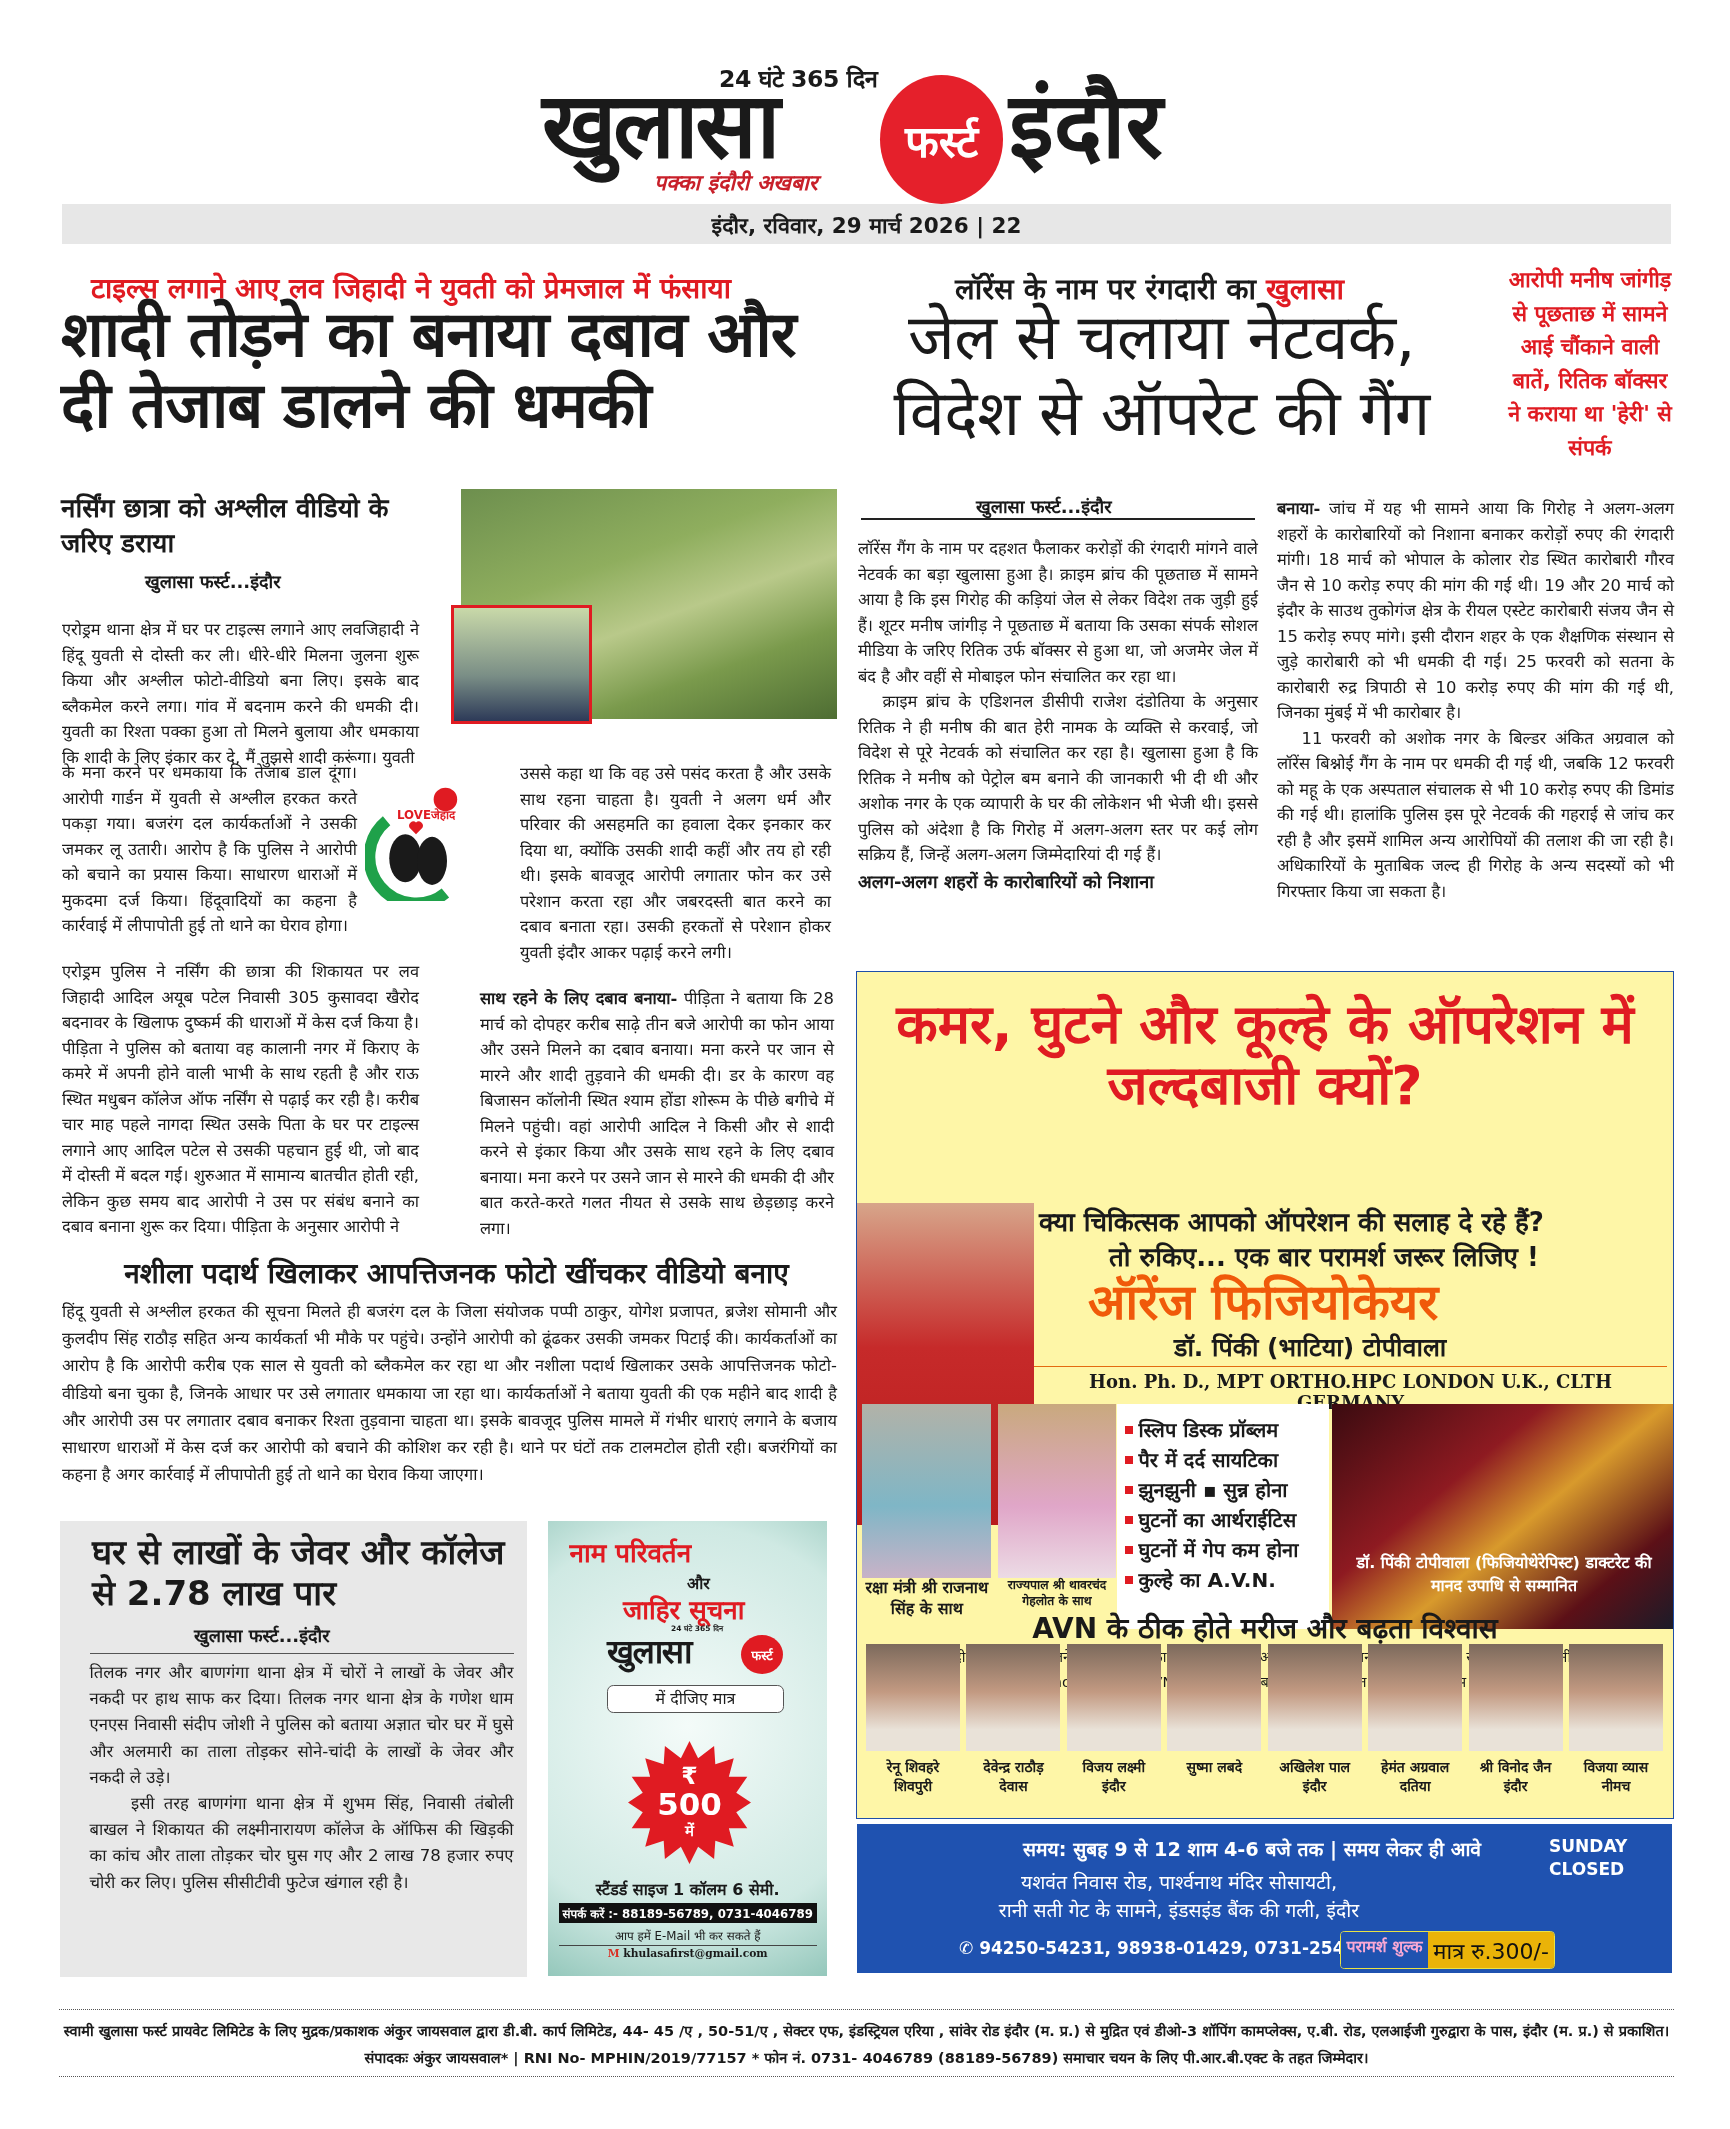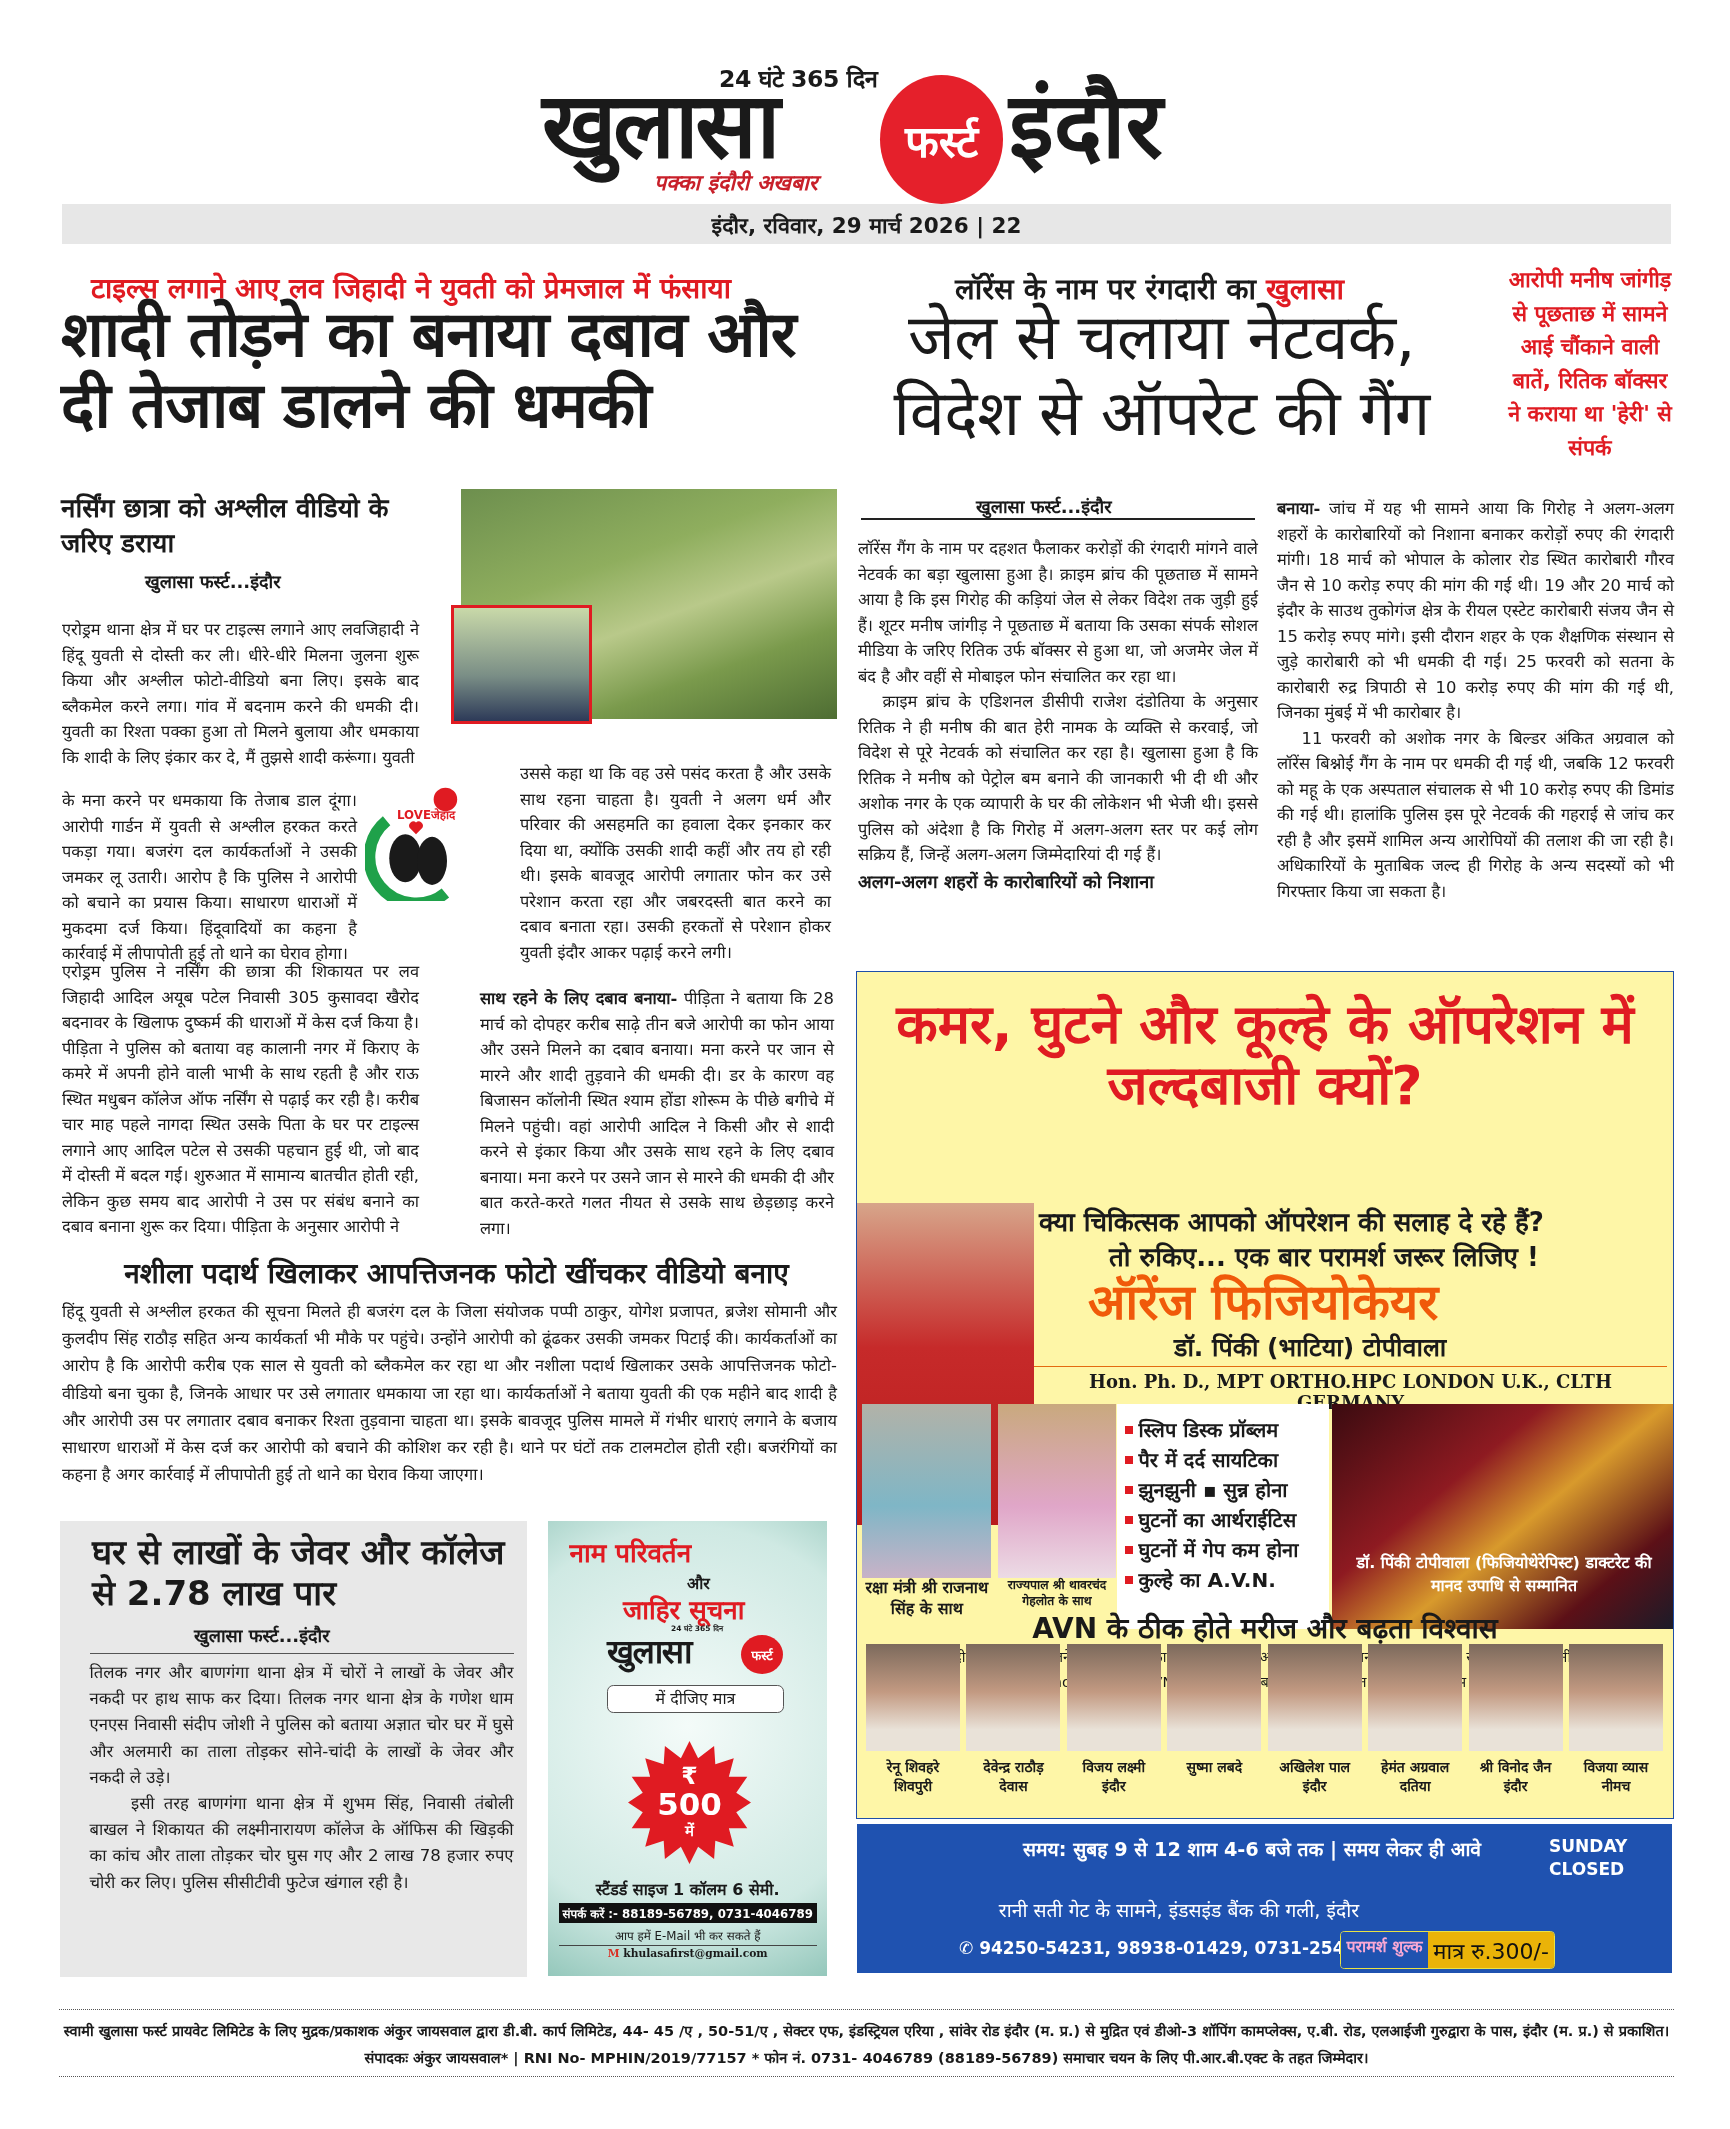--- a/index.html
+++ b/index.html
@@ -18,21 +18,21 @@
 .s1-kicker{left:91px;top:268px;font-size:28px}
 .s1-head{left:61px;top:300px;width:767px;font-size:63px;font-weight:900;line-height:1.12;letter-spacing:-1.1px}
 .s1-sub{left:61px;top:491px;width:343px;font-size:26px;font-weight:bold;line-height:1.35}
 .byline{font-size:18px;font-weight:bold}
 .s1-byline{left:145px;top:569px}
 .photo{background:linear-gradient(160deg,#6d8f4e 0%,#8fae5e 35%,#b9c98a 55%,#7a9a4c 75%,#4e6d33 100%)}
 .s1-photo{left:461px;top:489px;width:376px;height:230px}
 .s1-inset{left:451px;top:605px;width:141px;height:119px;border:3.2px solid #e01b22;background:linear-gradient(180deg,#c9d9a9,#7a8e86 60%,#2d3a58)}
 .body{font-size:16.4px;line-height:1.555;text-align:justify;font-family:"DejaVu Sans",sans-serif}
 .s1-c1a{left:62px;top:617px;width:357px}
-.s1-c1b{left:62px;top:788px;width:295px}
+.s1-c1b{left:62px;top:760px;width:295px}
 .logo-love{left:365px;top:778px;width:94px;height:123px}
 .s1-c2a{left:520px;top:761px;width:311px}
 .s1-c1c{left:62px;top:962px;width:357px}
 .s1-c2b{left:456px;top:962px;width:376px}
 .bold-lead{font-weight:bold}
 .s1-sub2{left:70px;top:1253px;width:773px;font-size:28px;font-weight:900;text-align:center}
 .s1-wide{left:62px;top:1298px;width:775px;font-size:16.4px;line-height:1.66}
 
 .s2-kicker{left:955px;top:268px;font-size:29px;font-weight:bold}
 .s2-head{left:869px;top:300px;width:585px;font-size:63px;line-height:1.2;font-weight:normal;text-align:center;letter-spacing:-0.5px}
@@ -229,20 +229,21 @@
     </div>
   <div class="person">
       <div class="pic" style="height:107px"></div>
       <div class="nm">विजया व्यास</div>
       <div class="ct">नीमच</div>
     </div>
 </div>
 <div class="abs" style="left:857px;top:1824px;width:815px;height:149px;background:#1f52b0;color:#fff">
   <div class="abs" style="left:166px;top:10.7px;font-size:19.3px;font-weight:bold">समय: सुबह 9 से 12 शाम 4-6 बजे तक | समय लेकर ही आवे</div>
   <div class="abs" style="left:692px;top:10.7px;width:75px;font-size:17px;font-weight:bold;line-height:1.35">SUNDAY CLOSED</div>
+  <div class="abs" style="left:0;top:44px;width:644px;text-align:center;font-size:19.3px">यशवंत निवास रोड, पार्श्वनाथ मंदिर सोसायटी,</div>
   <div class="abs" style="left:0;top:72px;width:644px;text-align:center;font-size:19.3px">रानी सती गेट के सामने, इंडसइंड बैंक की गली, इंदौर</div>
   <div class="abs" style="left:102px;top:114px;font-size:17px;font-weight:bold">✆ 94250-54231, 98938-01429, 0731-2544231</div>
   <div class="abs ad1-fee" style="top:107px">
       <span class="a">परामर्श शुल्क</span>
       <span class="b">मात्र रु.300/-</span>
     </div>
 </div>
 
 <div class="abs s3-box">
   <div class="abs s3-head">घर से लाखों के जेवर और कॉलेज से 2.78 लाख पार</div>

